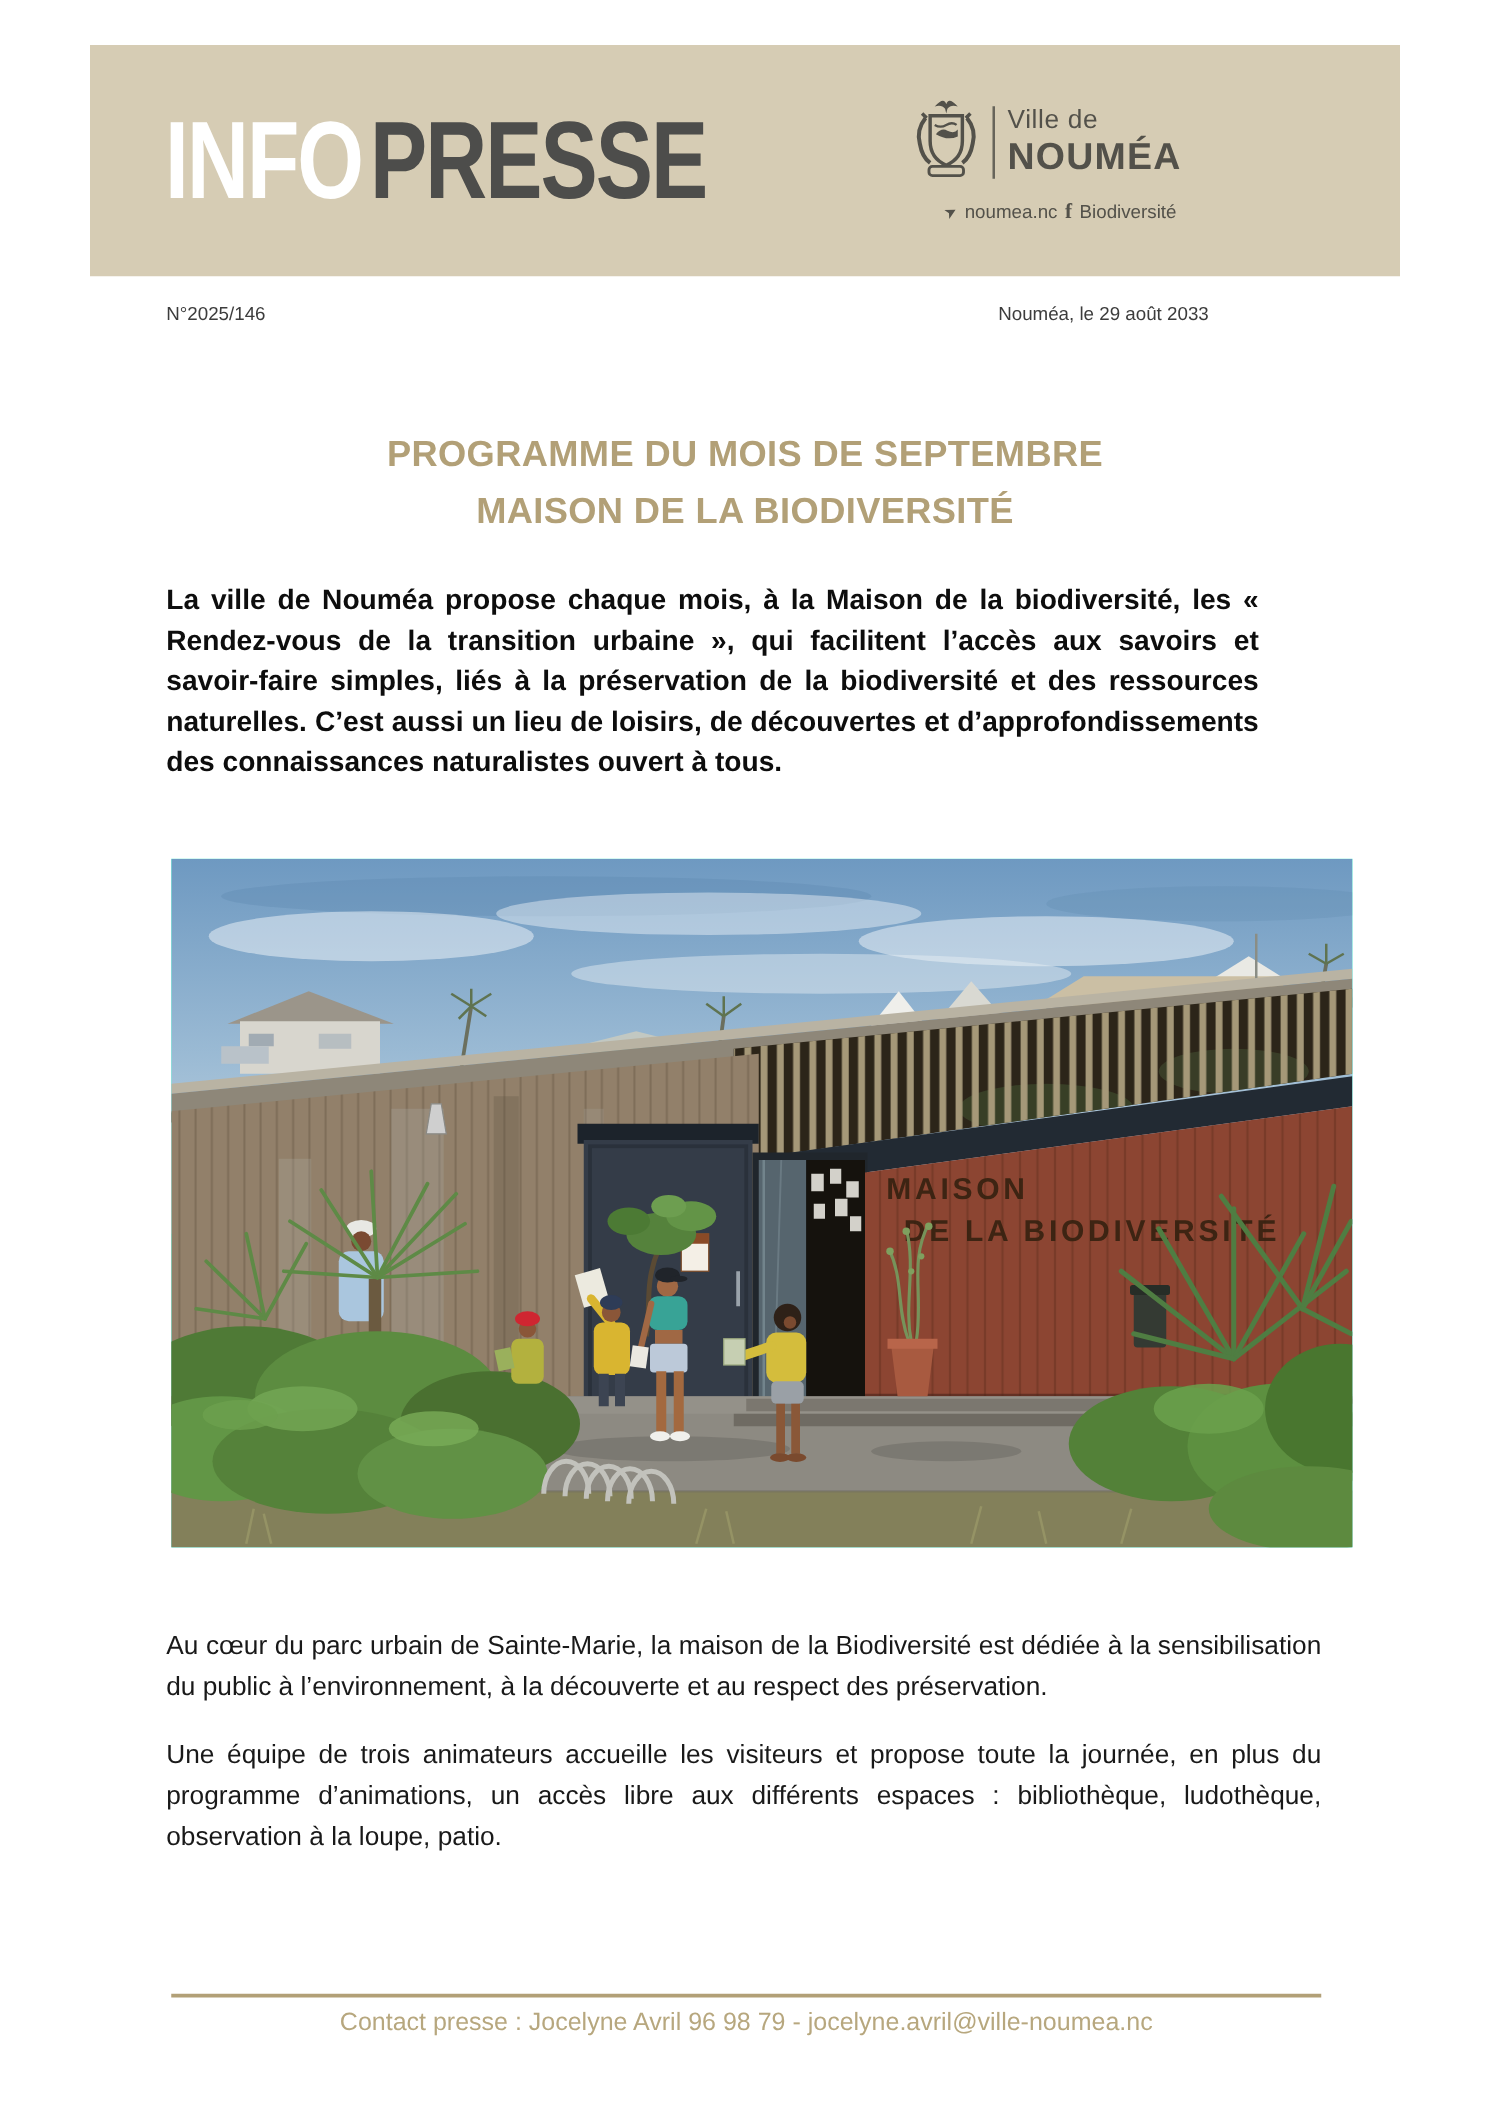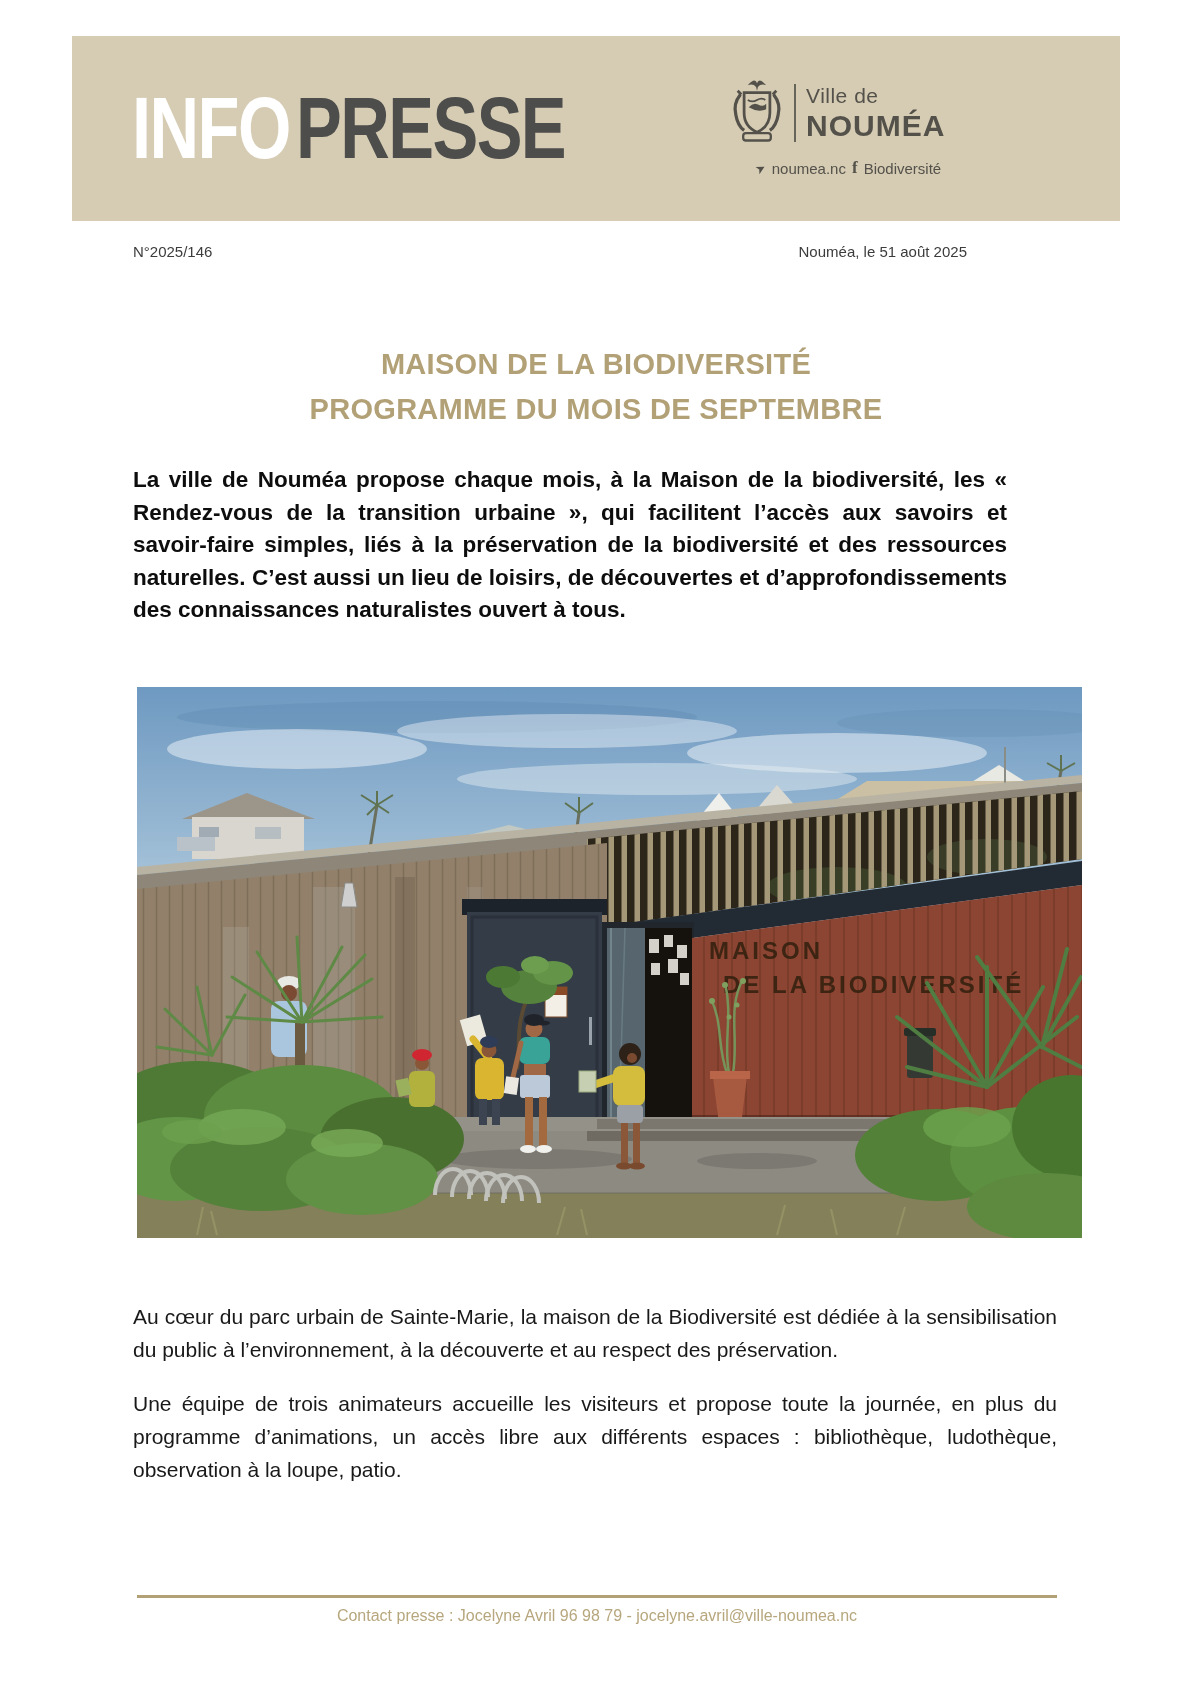--- a/index.html
+++ b/index.html
@@ -65,21 +65,21 @@
   }
   .para1 { top:1300px; }
   .para2 { top:1387px; }
   
   .footer-line {
     position:absolute; left:137px; top:1595px; width:920px; height:3px;
     background:#b2a077;
   }
   .footer-contact {
     position:absolute; left:137px; top:1607px; width:920px; text-align:center;
-    font-size:16px; color:#b7a77e;
+    font-size:20px; color:#b7a77e;
   }
 </style>
 </head>
 <body>
 
 <div class="page">
 
   <div class="band">
     <div class="brand">
       <span class="info">INFO</span><span class="presse">PRESSE</span>
@@ -109,26 +109,26 @@
         <span class="cursor-ic">➤</span>
         <span>noumea.nc</span>
         <span class="fb-ic">f</span>
         <span>Biodiversité</span>
       </div>
     </div>
   </div>
 
   <div class="meta">
     <span>N°2025/146</span>
-    <span>Nouméa, le 51 août 2025</span>
+    <span>Nouméa, le 29 août 2033</span>
   </div>
 
   <div class="doc-title">
+    <div>PROGRAMME DU MOIS DE SEPTEMBRE</div>
     <div>MAISON DE LA BIODIVERSITÉ</div>
-    <div>PROGRAMME DU MOIS DE SEPTEMBRE</div>
   </div>
 
   <div class="intro">La ville de Nouméa propose chaque mois, à la Maison de la biodiversité, les « Rendez-vous de la transition urbaine », qui facilitent l’accès aux savoirs et savoir-faire simples, liés à la préservation de la biodiversité et des ressources naturelles. C’est aussi un lieu de loisirs, de découvertes et d’approfondissements des connaissances naturalistes ouvert à tous.</div>
 
   <div class="photo">
     <svg width="945" height="551" viewBox="0 0 945 551">
       <defs>
         <linearGradient id="sky" x1="0" y1="0" x2="0" y2="1">
           <stop offset="0" stop-color="#6e99c1"></stop>
           <stop offset=".55" stop-color="#9dbcd5"></stop>

